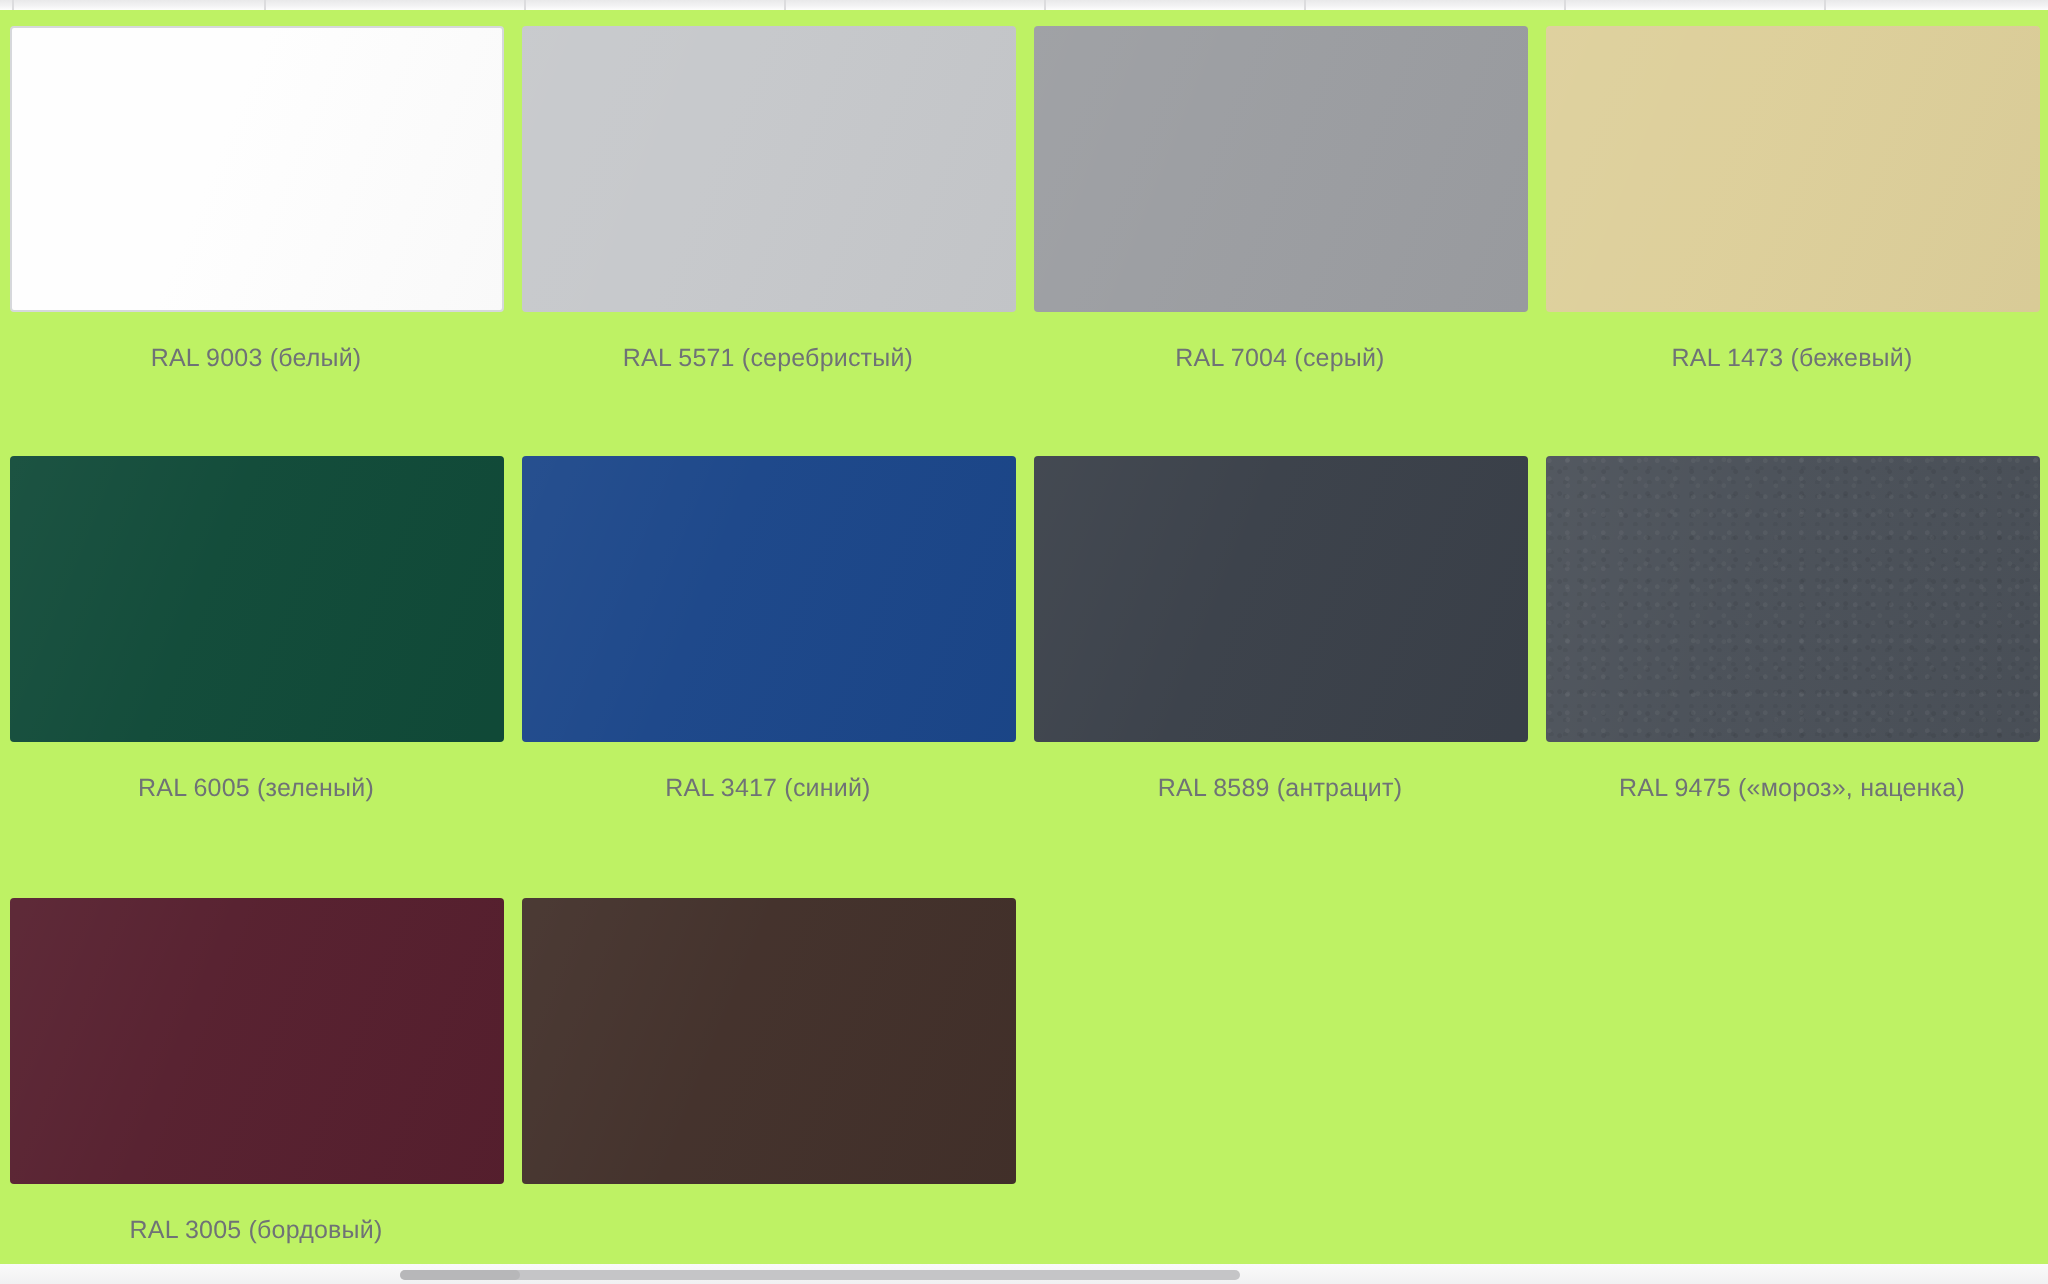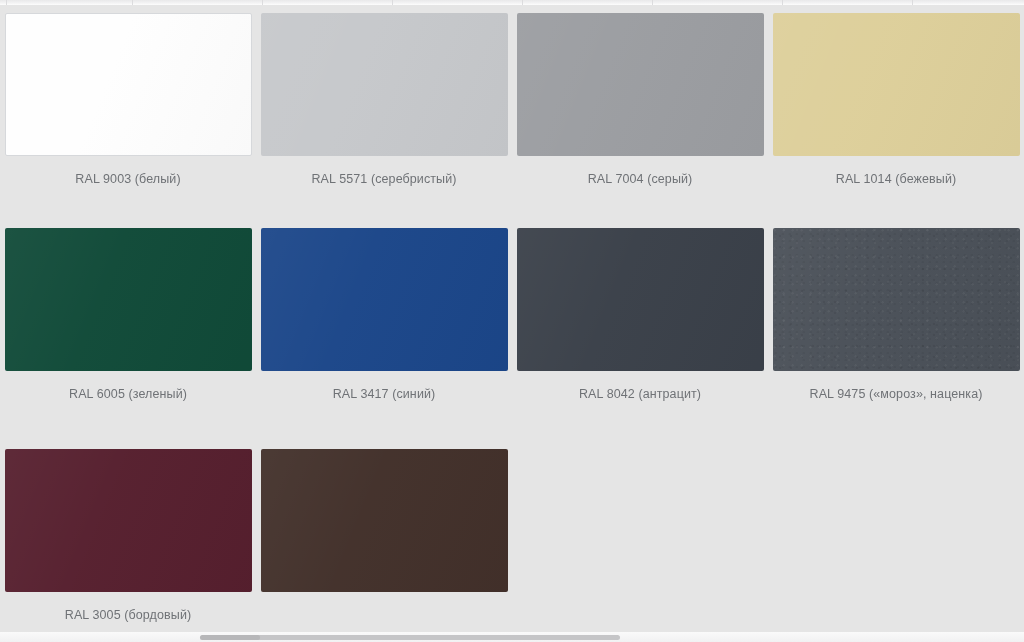--- a/index.html
+++ b/index.html
@@ -11,21 +11,21 @@
     height: 642px;
     overflow: hidden;
     background: #ffffff;
     font-family: "Liberation Sans", "DejaVu Sans", sans-serif;
   }
 
   #page {
     position: relative;
     width: 1024px;
     height: 642px;
-    background: #e5e5e5;
+    background: #bef264;
     overflow: hidden;
   }
 
   
   .top-chrome {
     position: absolute;
     top: 0; left: 0;
     width: 1024px;
     height: 5px;
     background: linear-gradient(to bottom, #e9e9ea 0%, #f2f2f3 55%, #fdfdfd 100%);
@@ -153,33 +153,33 @@
       <div class="cell">
         <div class="swatch sheen" style="background: rgb(198, 200, 203);"></div>
         <div class="caption">RAL 5571 (серебристый)</div>
       </div>
       <div class="cell">
         <div class="swatch sheen" style="background: rgb(155, 157, 161);"></div>
         <div class="caption">RAL 7004 (серый)</div>
       </div>
       <div class="cell">
         <div class="swatch sheen" style="background: rgb(221, 207, 154);"></div>
-        <div class="caption">RAL 1014 (бежевый)</div>
+        <div class="caption">RAL 1473 (бежевый)</div>
       </div>
       <div class="cell">
         <div class="swatch sheen" style="background: rgb(16, 74, 56);"></div>
         <div class="caption">RAL 6005 (зеленый)</div>
       </div>
       <div class="cell">
         <div class="swatch sheen" style="background: rgb(27, 70, 137);"></div>
         <div class="caption">RAL 3417 (синий)</div>
       </div>
       <div class="cell">
         <div class="swatch sheen" style="background: rgb(58, 64, 73);"></div>
-        <div class="caption">RAL 8042 (антрацит)</div>
+        <div class="caption">RAL 8589 (антрацит)</div>
       </div>
       <div class="cell">
         <div class="swatch sheen textured" style="background: rgb(74, 80, 88);"></div>
         <div class="caption">RAL 9475 («мороз», наценка)</div>
       </div>
       <div class="cell">
         <div class="swatch sheen" style="background: rgb(86, 31, 46);"></div>
         <div class="caption">RAL 3005 (бордовый)</div>
       </div>
       <div class="cell">

